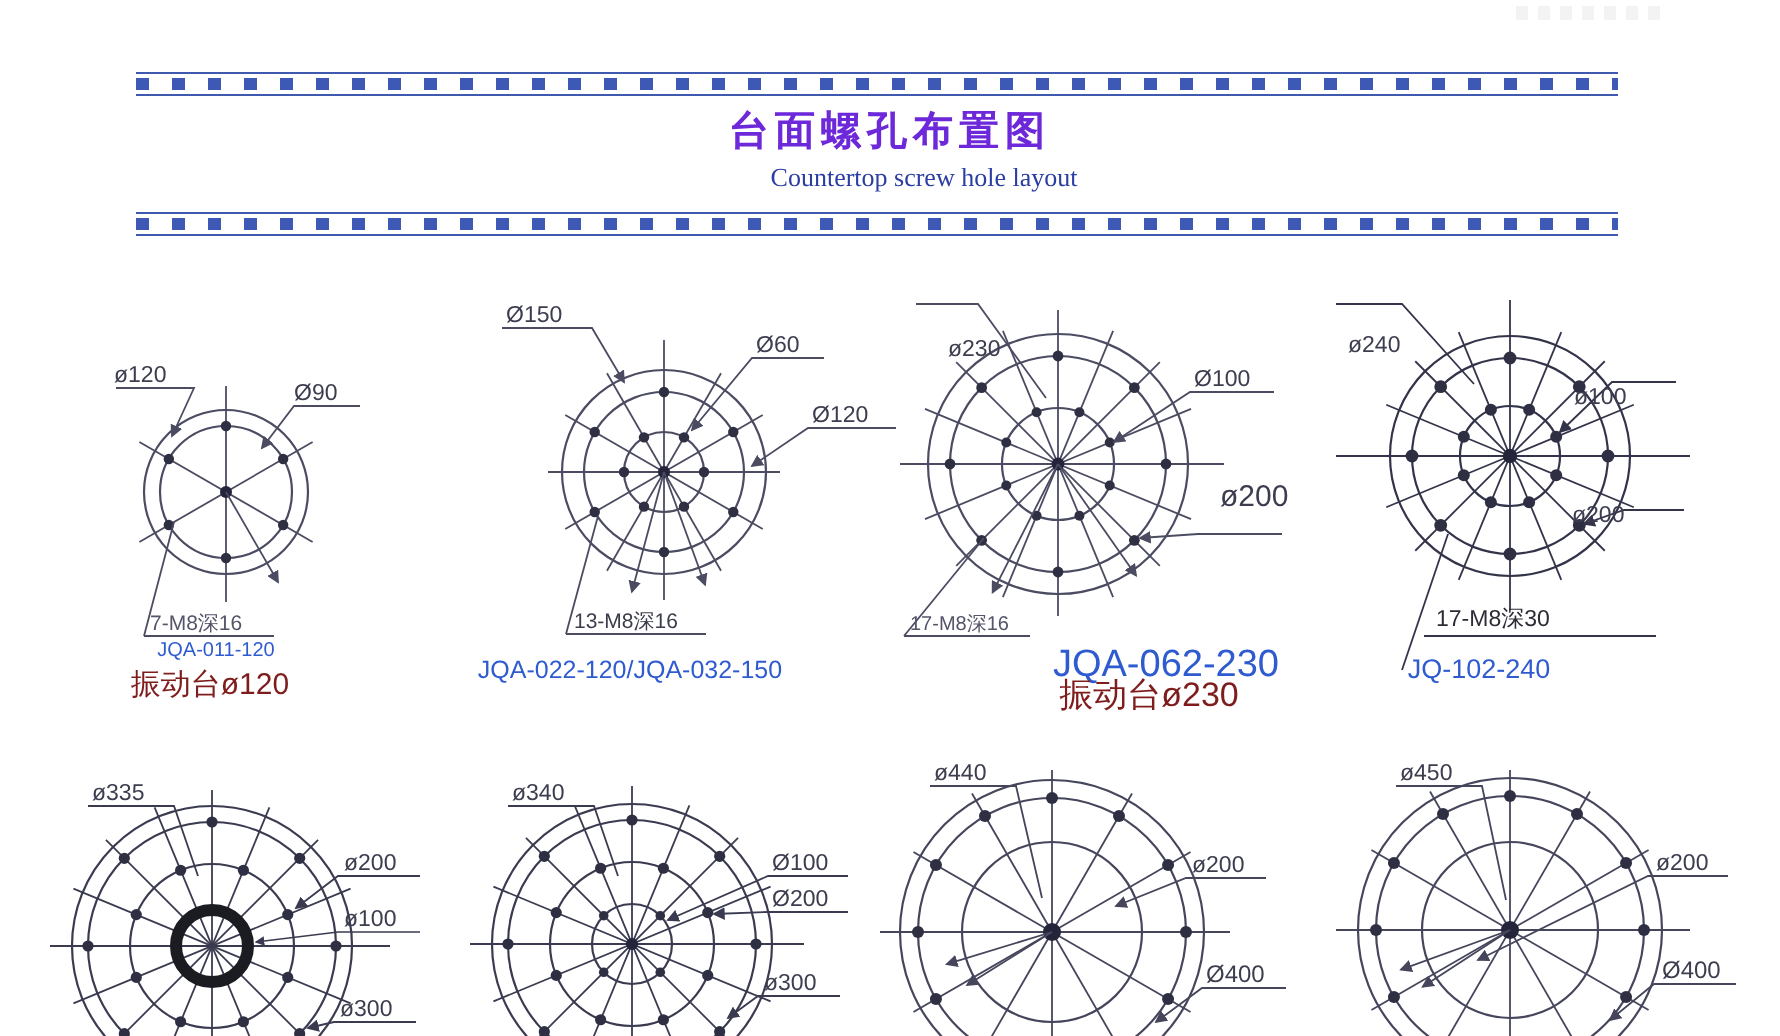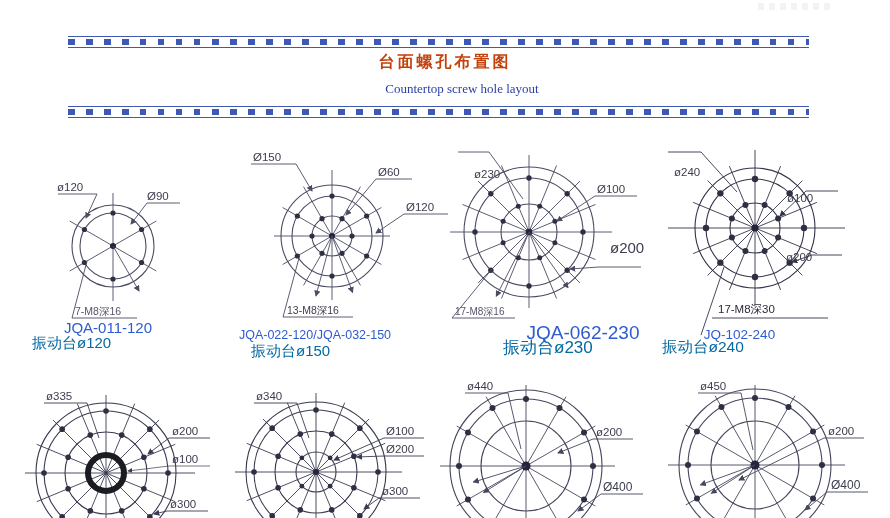--- a/index.html
+++ b/index.html
@@ -3,27 +3,27 @@
 <meta charset="utf-8">
 <style>
   html,body{margin:0;padding:0;background:#fff;}
   .page{position:relative;width:890px;height:518px;background:#ffffff;overflow:hidden;
         font-family:"Liberation Sans",sans-serif;}
   .watermark{position:absolute;left:758px;top:3px;width:72px;height:7px;opacity:.55;
         background:repeating-linear-gradient(90deg,#e9e9ec 0 6px,transparent 6px 11px);}
   .rule{position:absolute;left:68px;width:741px;border-top:1.5px solid #3f59b0;
         border-bottom:1.5px solid #3f59b0;padding:1.5px 0;}
   .rule .dots{height:6.5px;background:repeating-linear-gradient(90deg,#3d58b5 0 6.5px,transparent 6.5px 18px);}
-  .title{position:absolute;left:0;top:52px;width:890px;text-align:center;font-size:16px;
-        font-weight:600;color:#c2410c;letter-spacing:3px;margin:0;}
+  .title{position:absolute;left:0;top:52px;width:890px;text-align:center;font-size:20px;
+        font-weight:600;color:#6d28d9;letter-spacing:3px;margin:0;}
   .subtitle{position:absolute;left:0;top:81px;width:890px;text-align:center;
         font-family:"Liberation Serif",serif;font-size:13px;color:#2c3ea3;padding-left:17px;}
   .drawing{position:absolute;}
   .model{position:absolute;text-align:center;color:#2e5bd0;line-height:1.1;}
-  .caption{position:absolute;text-align:left;color:#0369a1;line-height:1.1;}
+  .caption{position:absolute;text-align:center;color:#7f1d1d;line-height:1.1;}
   svg text{font-family:"Liberation Sans",sans-serif;}
 </style>
 </head>
 <body>
 
 <div class="page">
 
   <div class="watermark"></div>
 
   <div class="rule" style="top:36px">
@@ -355,25 +355,23 @@
         <line x1="95" y1="95" x2="51.38913046683795" y2="123.32122982078141" stroke="#45465c" stroke-width="0.9" marker-end="url(#ar7)"></line>
         <polyline points="38,23 81,23 93,80" fill="none" stroke="#45465c" stroke-width="0.9" marker-end="none"></polyline>
         <polyline points="204,68 164,68 79,110" fill="none" stroke="#45465c" stroke-width="0.9" marker-end="url(#ar7)"></polyline>
         <polyline points="208,122 167,122 145,140" fill="none" stroke="#45465c" stroke-width="0.9" marker-end="url(#ar7)"></polyline>
         <text x="40" y="20" font-size="11.5" fill="#3c3d4e">ø450</text>
         <text x="168" y="65" font-size="11.5" fill="#3c3d4e">ø200</text>
         <text x="171" y="119" font-size="12" fill="#3c3d4e">Ø400</text>
       </svg>
     </div>
 
-  <div class="model" style="left:37px;top:320px;width:142px;font-size:15px">JQA-011-120</div>
+  <div class="model" style="left:37px;top:320px;width:142px;font-size:10px">JQA-011-120</div>
   <div class="caption" style="left:32px;top:335px;width:146px;font-size:15px">振动台ø120</div>
 
   <div class="model" style="left:221px;top:329px;width:188px;font-size:12.5px">JQA-022-120/JQA-032-150</div>
-  <div class="caption" style="left:251px;top:343px;width:164px;font-size:15px">振动台ø150</div>
 
   <div class="model" style="left:512px;top:323px;width:142px;font-size:19px">JQA-062-230</div>
   <div class="caption" style="left:503px;top:339px;width:143px;font-size:17px">振动台ø230</div>
 
   <div class="model" style="left:670px;top:328px;width:139px;font-size:13.5px">JQ-102-240</div>
-  <div class="caption" style="left:662px;top:338px;width:155px;font-size:15.5px">振动台ø240</div>
 
 </div>
 
 </body></html>

